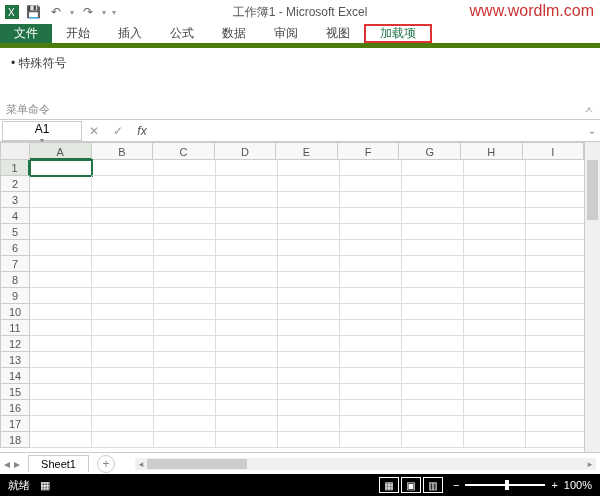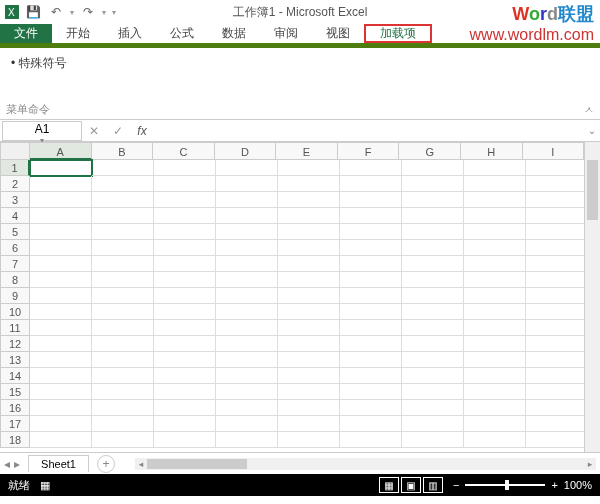--- a/index.html
+++ b/index.html
@@ -76,21 +76,20 @@
       </span>
     <span class="qat-icon">💾</span>
     <span class="qat-icon">↶</span>
     <span class="qat-sep">▾</span>
     <span class="qat-icon">↷</span>
     <span class="qat-sep">▾</span>
     <span class="qat-sep">▾</span>
   </div>
   <div class="title-center">工作簿1 - Microsoft Excel</div>
   <div class="watermark">
-    <div class="brand"><span class="w">W</span><span class="o">o</span><span class="r">r</span><span class="d">d</span><span class="cn">联盟</span></div>
     <div class="url">www.wordlm.com</div>
   </div>
 </div>
 
 <div class="tabs">
   <div class="tab-file">文件</div>
   <div class="tab">开始</div>
   <div class="tab">插入</div>
   <div class="tab">公式</div>
   <div class="tab">数据</div>

